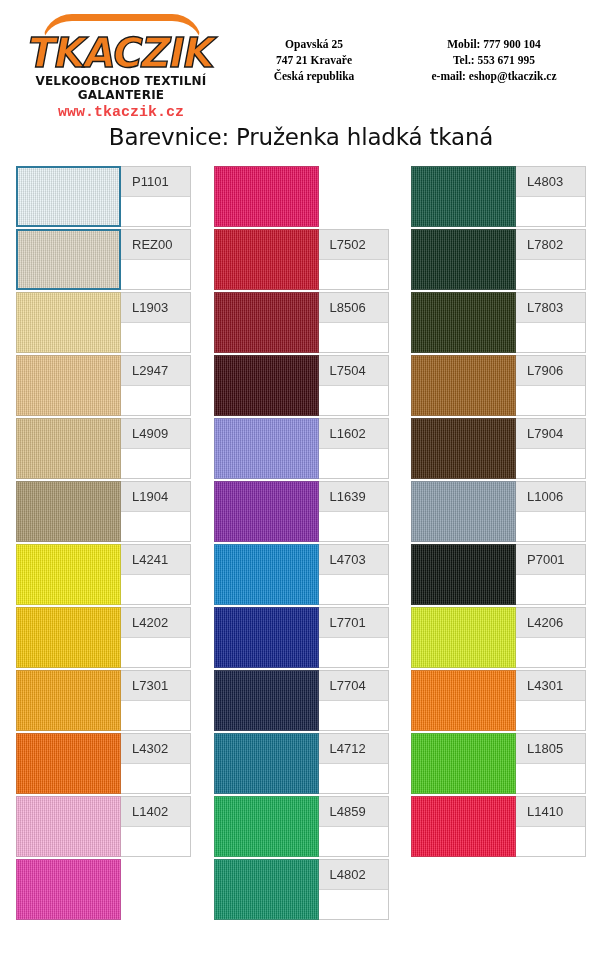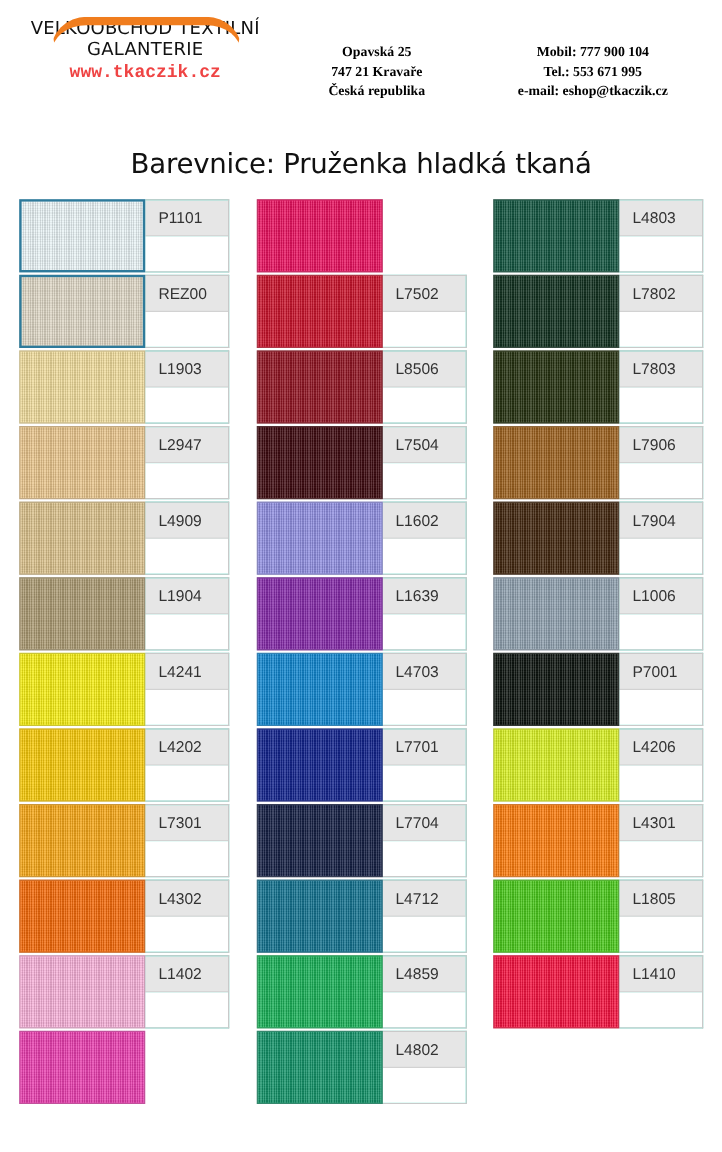--- a/index.html
+++ b/index.html
@@ -43,22 +43,22 @@
     font-style: italic;
     font-size: 40px;
     line-height: 46px;
     letter-spacing: -1px;
     color: #F07D1E;
     -webkit-text-stroke: 1.4px #1a1a1a;
     margin-top: 14px;
   }
   .logo-sub {
     font-family: "DejaVu Sans", sans-serif;
-    font-weight: normal;
-    font-size: 15px;
+    font-weight: bold;
+    font-size: 12px;
     letter-spacing: 0.2px;
     color: #111;
     margin-top: -2px;
   }
   .logo-url {
     font-family: Liberation Mono, monospace;
     font-weight: bold;
     font-size: 15px;
     color: #ef4444;
     margin-top: 2px;
@@ -118,21 +118,21 @@
     pointer-events: none;
   }
   .swatch.selected { border: 2px solid #2E7A9B; }
 
   .label-cell {
     flex: 1 1 auto;
     border: 1px solid #c9c9c9;
     border-left: none;
     display: flex;
     flex-direction: column;
-    background: #5eead4;
+    background: #404040;
     height: 61px;
   }
   .label-top {
     flex: 0 0 30px;
     background: #e6e6e6;
     display: flex;
     align-items: center;
     padding-left: 11px;
     font-family: "Liberation Sans", sans-serif;
     font-size: 13px;
@@ -141,20 +141,21 @@
   }
   .label-bottom { flex: 1 1 auto; background: #ffffff; }
 </style>
 </head>
 <body>
 
 <div class="header">
 
   <div class="logo-block">
     <div class="logo-arc"></div>
+    <div class="logo-word">TKACZIK</div>
     <div class="logo-sub">VELKOOBCHOD TEXTILNÍ GALANTERIE</div>
     <div class="logo-url">www.tkaczik.cz</div>
   </div>
 
   <div class="addr-block">
     <div>Opavská 25</div>
     <div>747 21 Kravaře</div>
     <div>Česká republika</div>
   </div>
 

